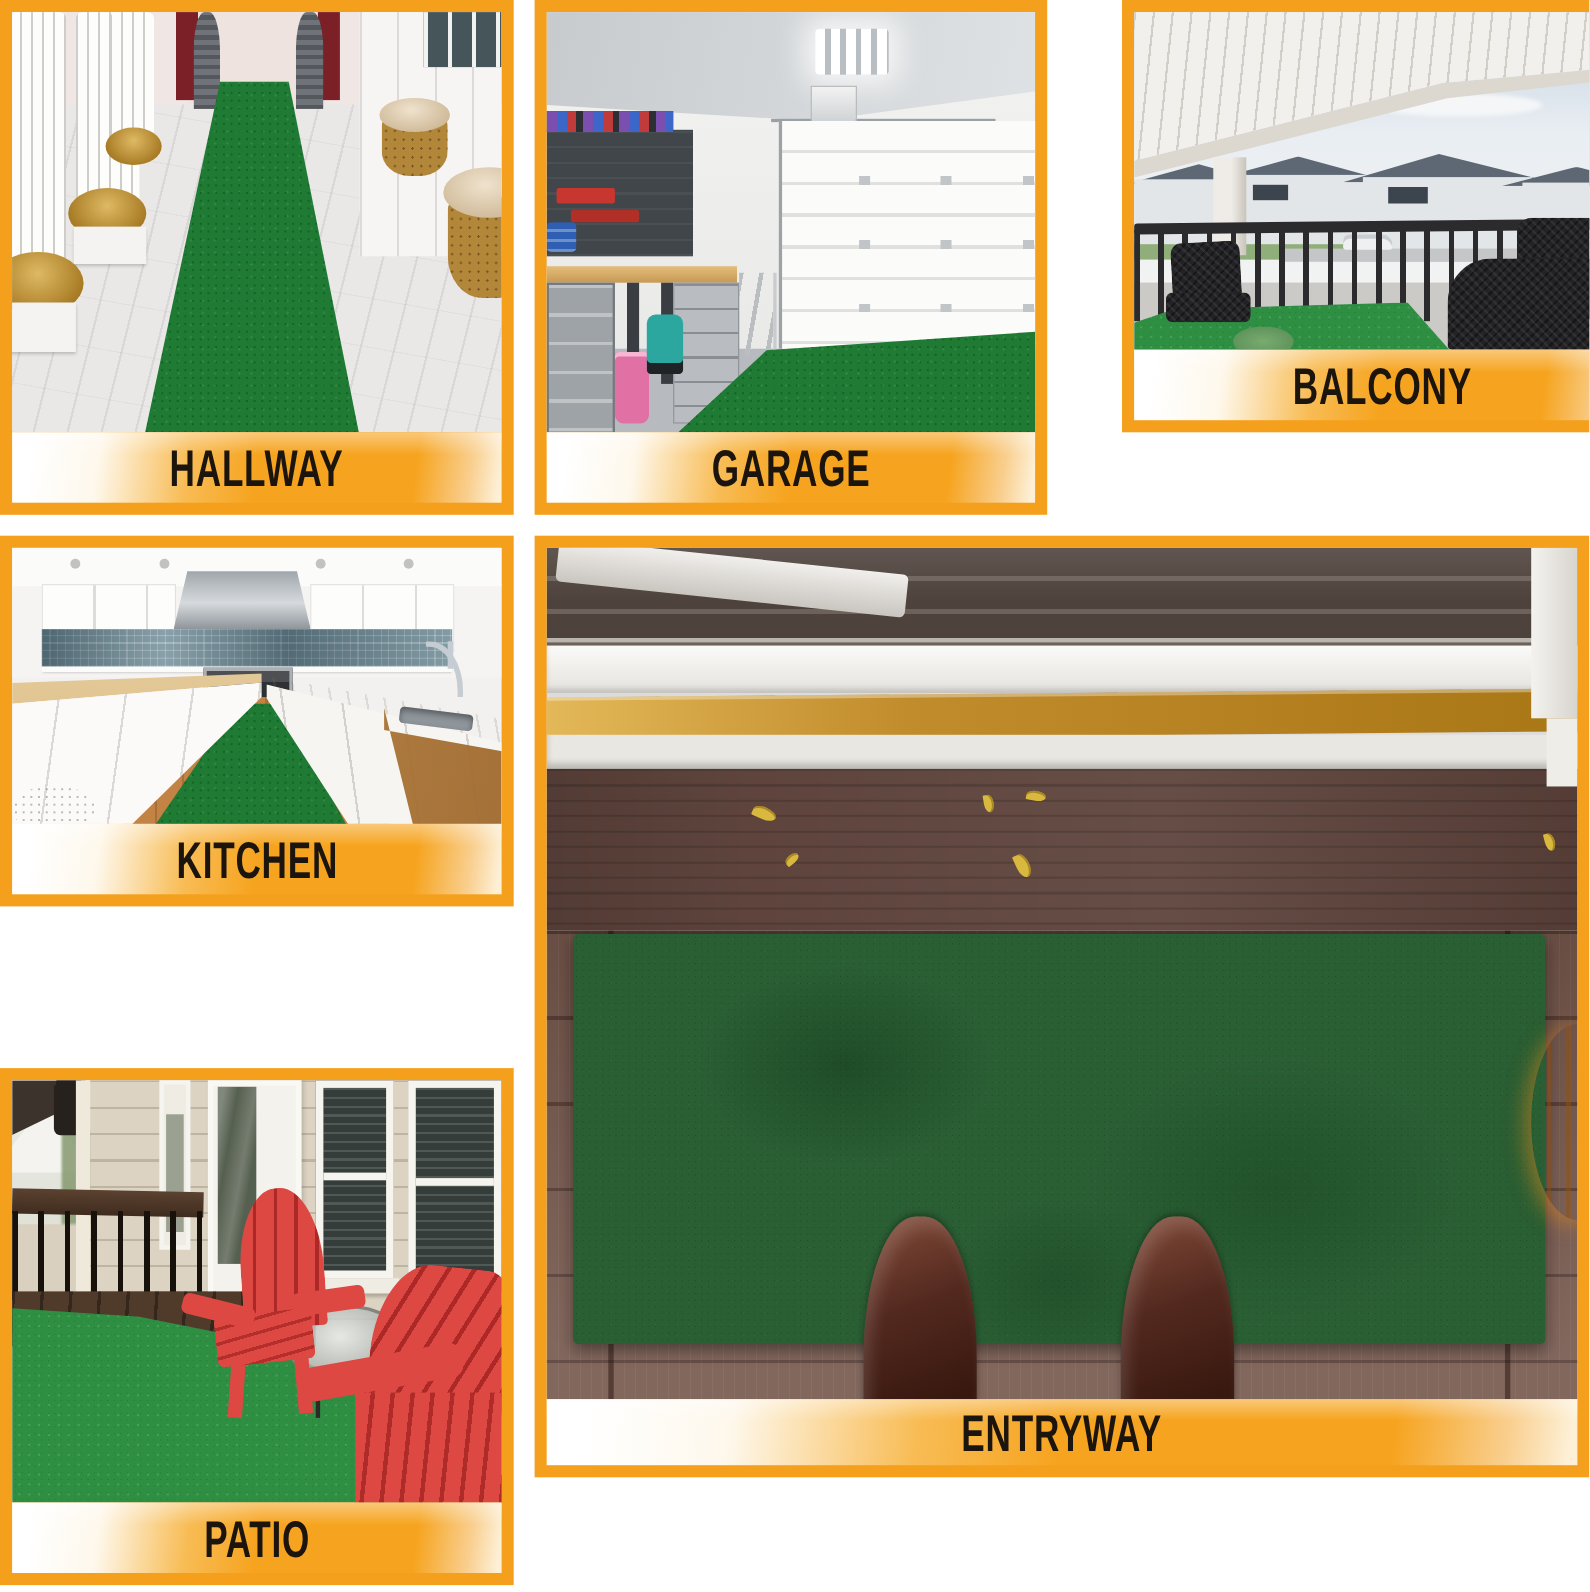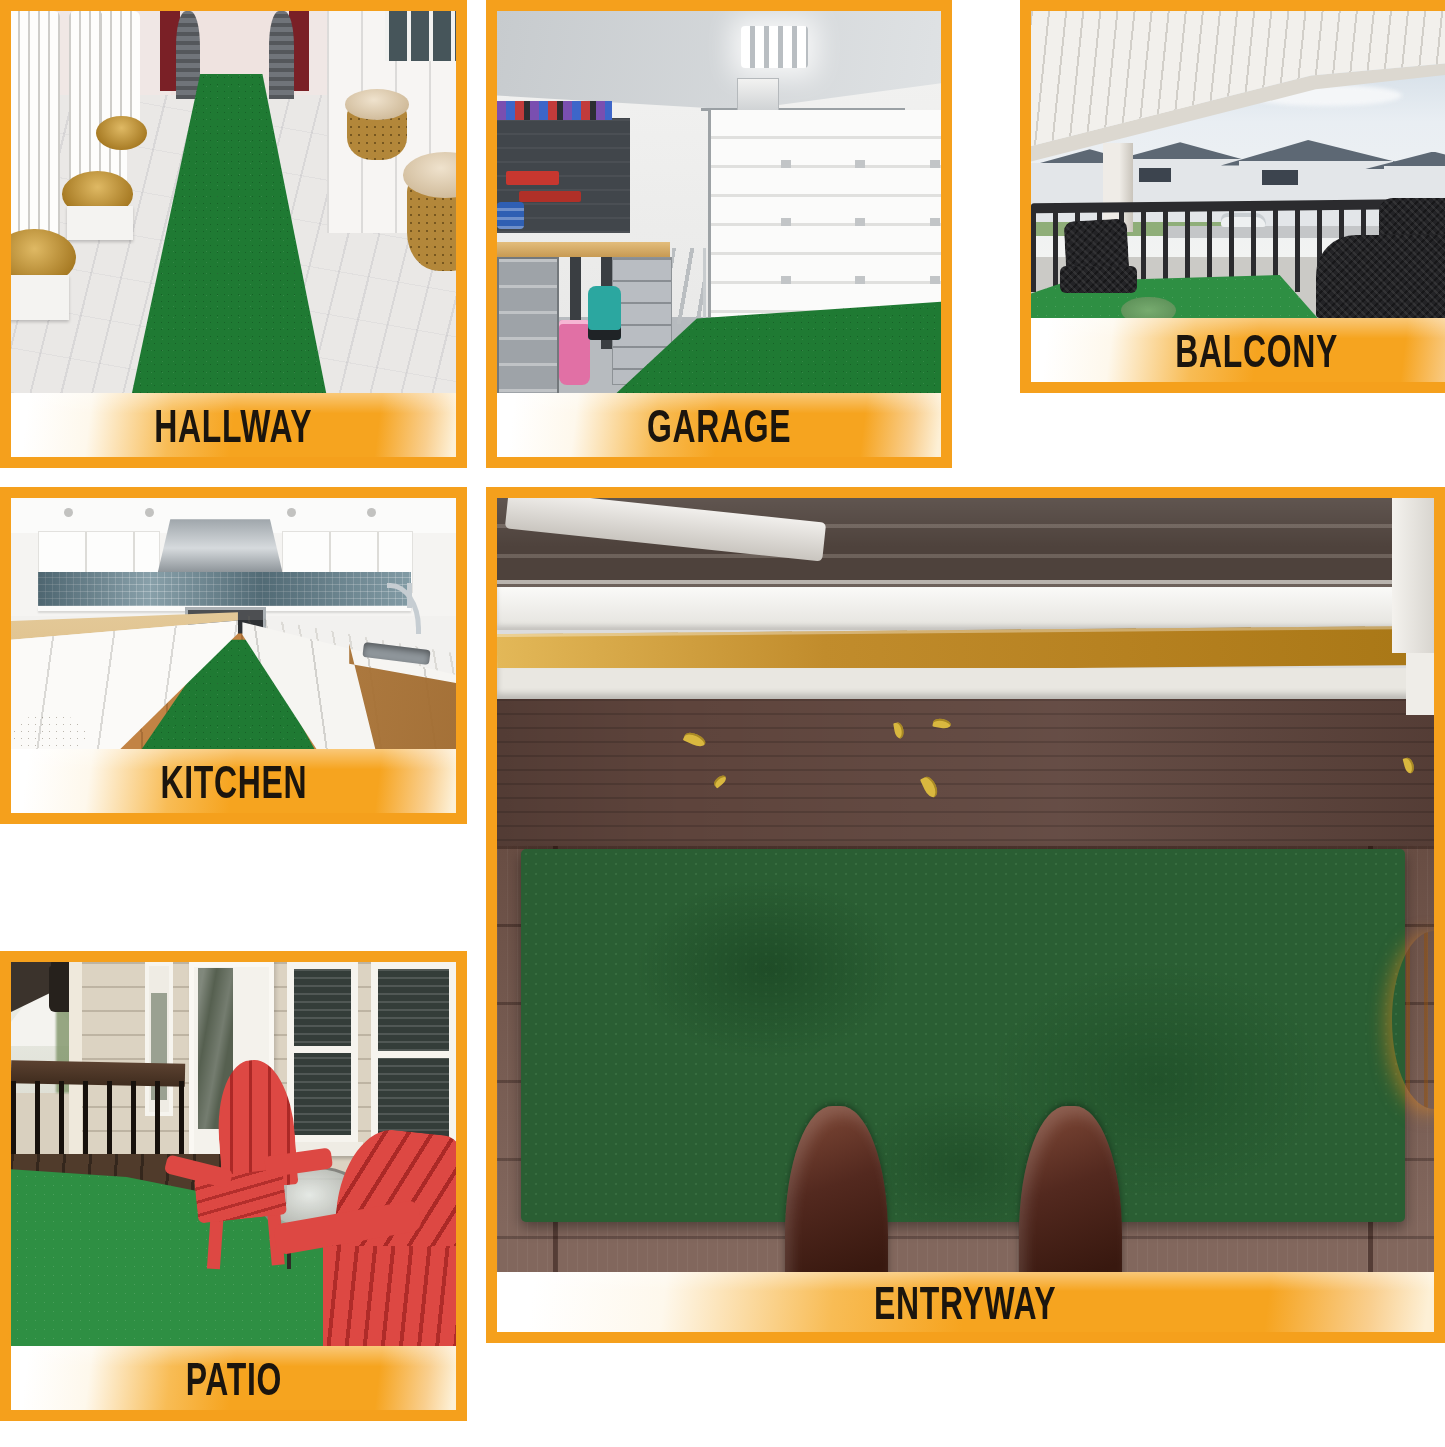--- a/index.html
+++ b/index.html
@@ -371,21 +371,21 @@
       <div class="s ki-sink"></div>
       <div class="s ki-faucet"></div>
       <div class="s ki-faucet2"></div>
       <div class="s ki-stool"></div>
     </div>
     <figcaption class="banner banner-sm">
       <span class="banner-text">KITCHEN</span>
     </figcaption>
   </figure>
 
-  <figure class="panel" style="left:0;top:951px;width:467px;height:470px;margin:0">
+  <figure class="panel" style="left:0;top:971px;width:467px;height:470px;margin:0">
     <div class="ph ph-sm" style="background:#d9d0bf">
       <div class="s pa-bgout"></div>
       <div class="s pa-housegable"></div>
       <div class="s pa-green"></div>
       <div class="s pa-roofd"></div>
       <div class="s pa-feeder"></div>
       <div class="s pa-sidingtrim"></div>
       <div class="s pa-wall"></div>
       <div class="s pa-winslim"></div>
       <div class="s pa-winslimg"></div>

